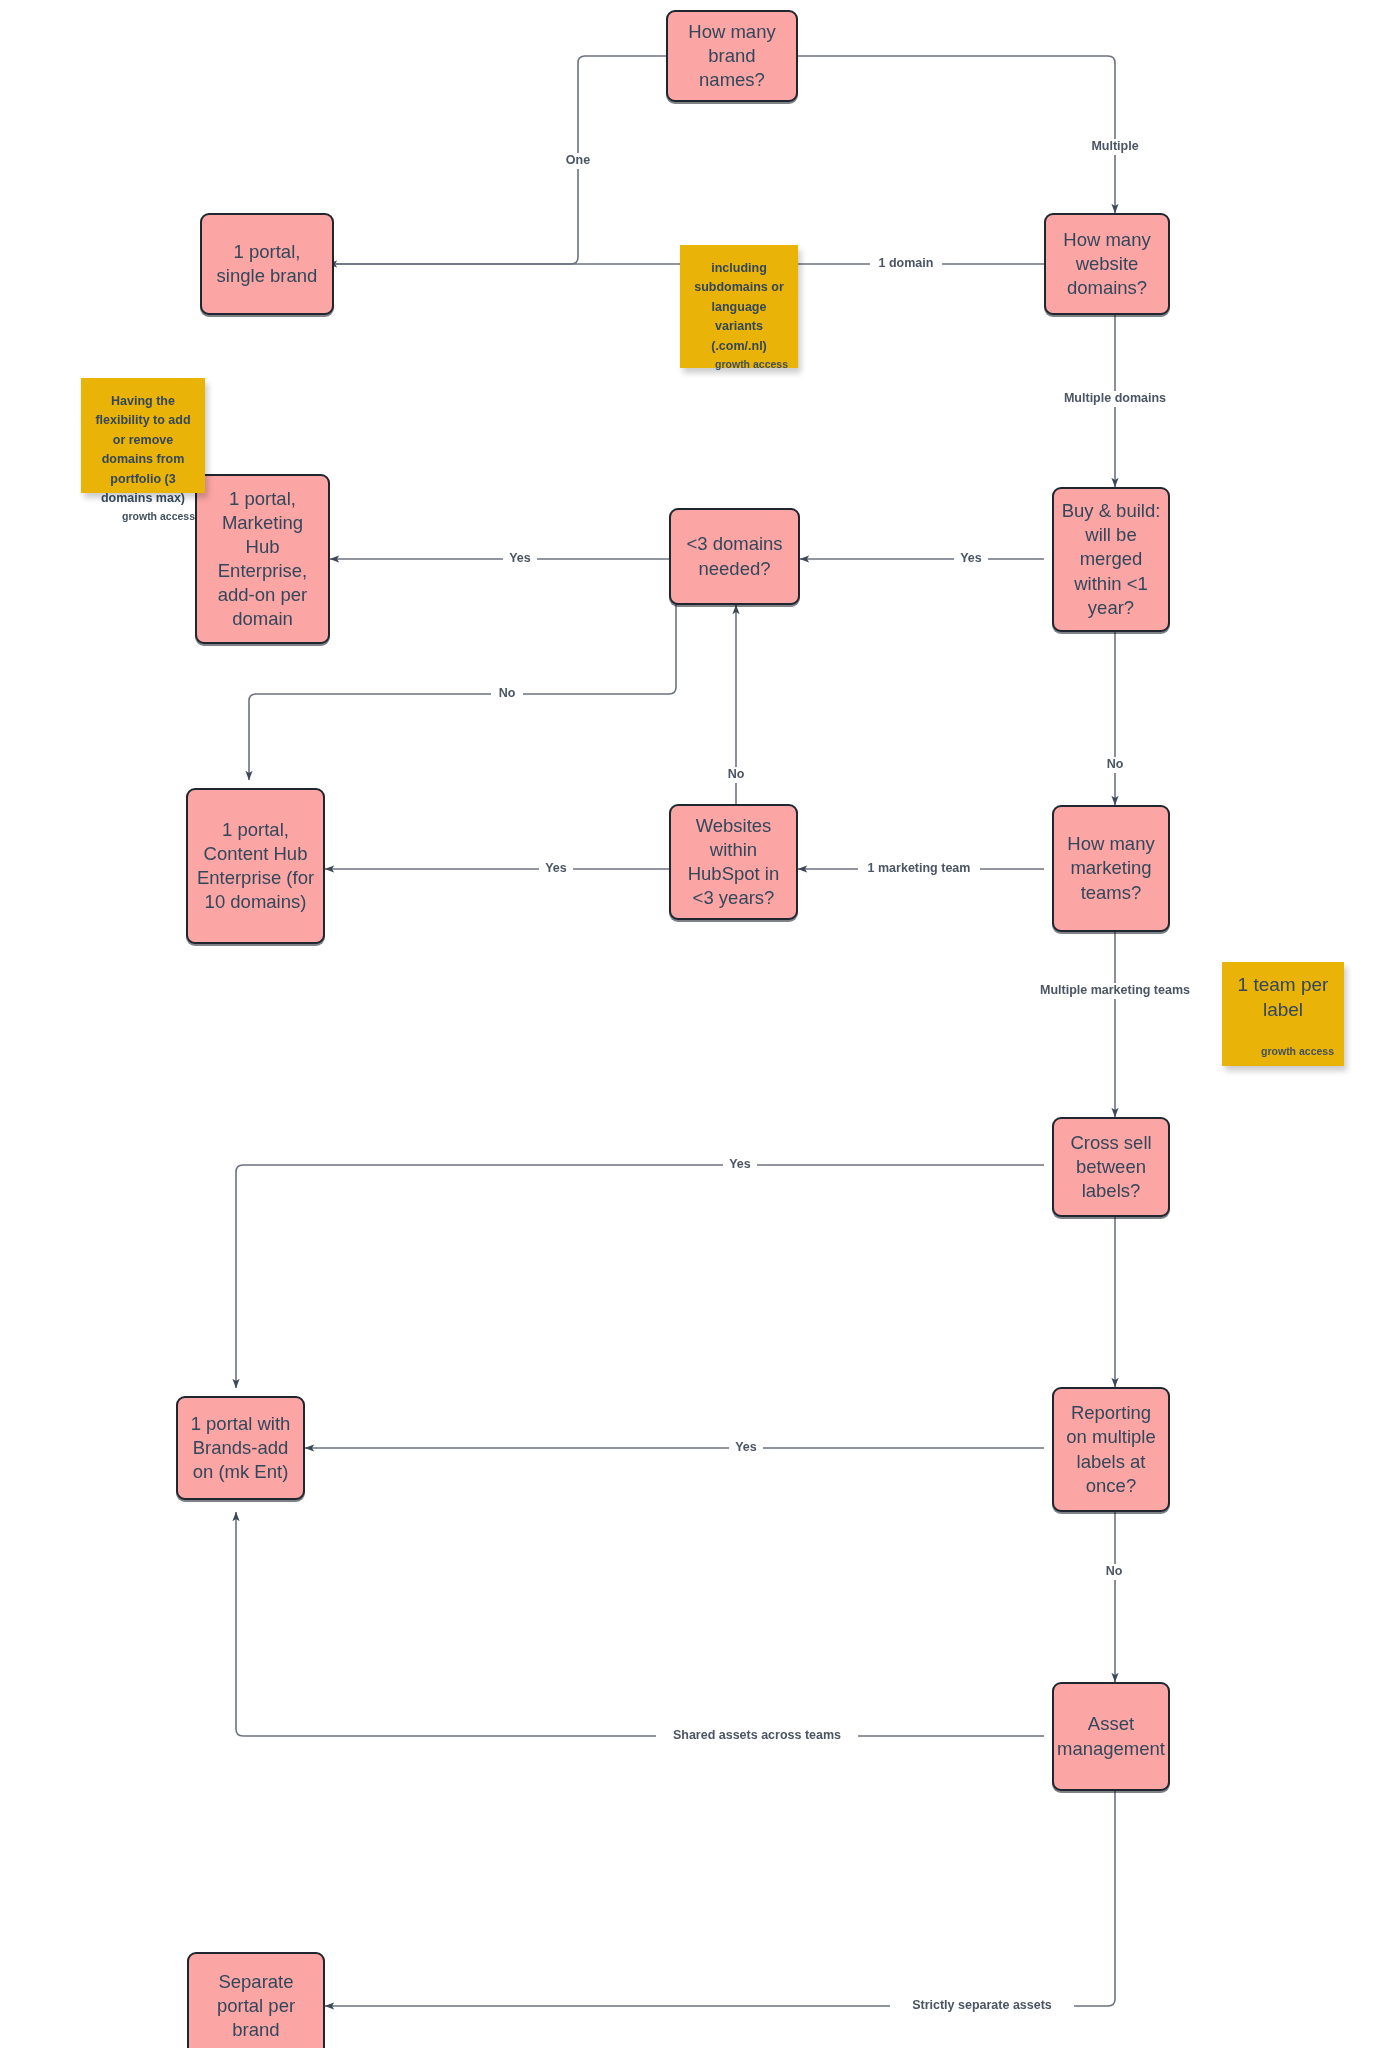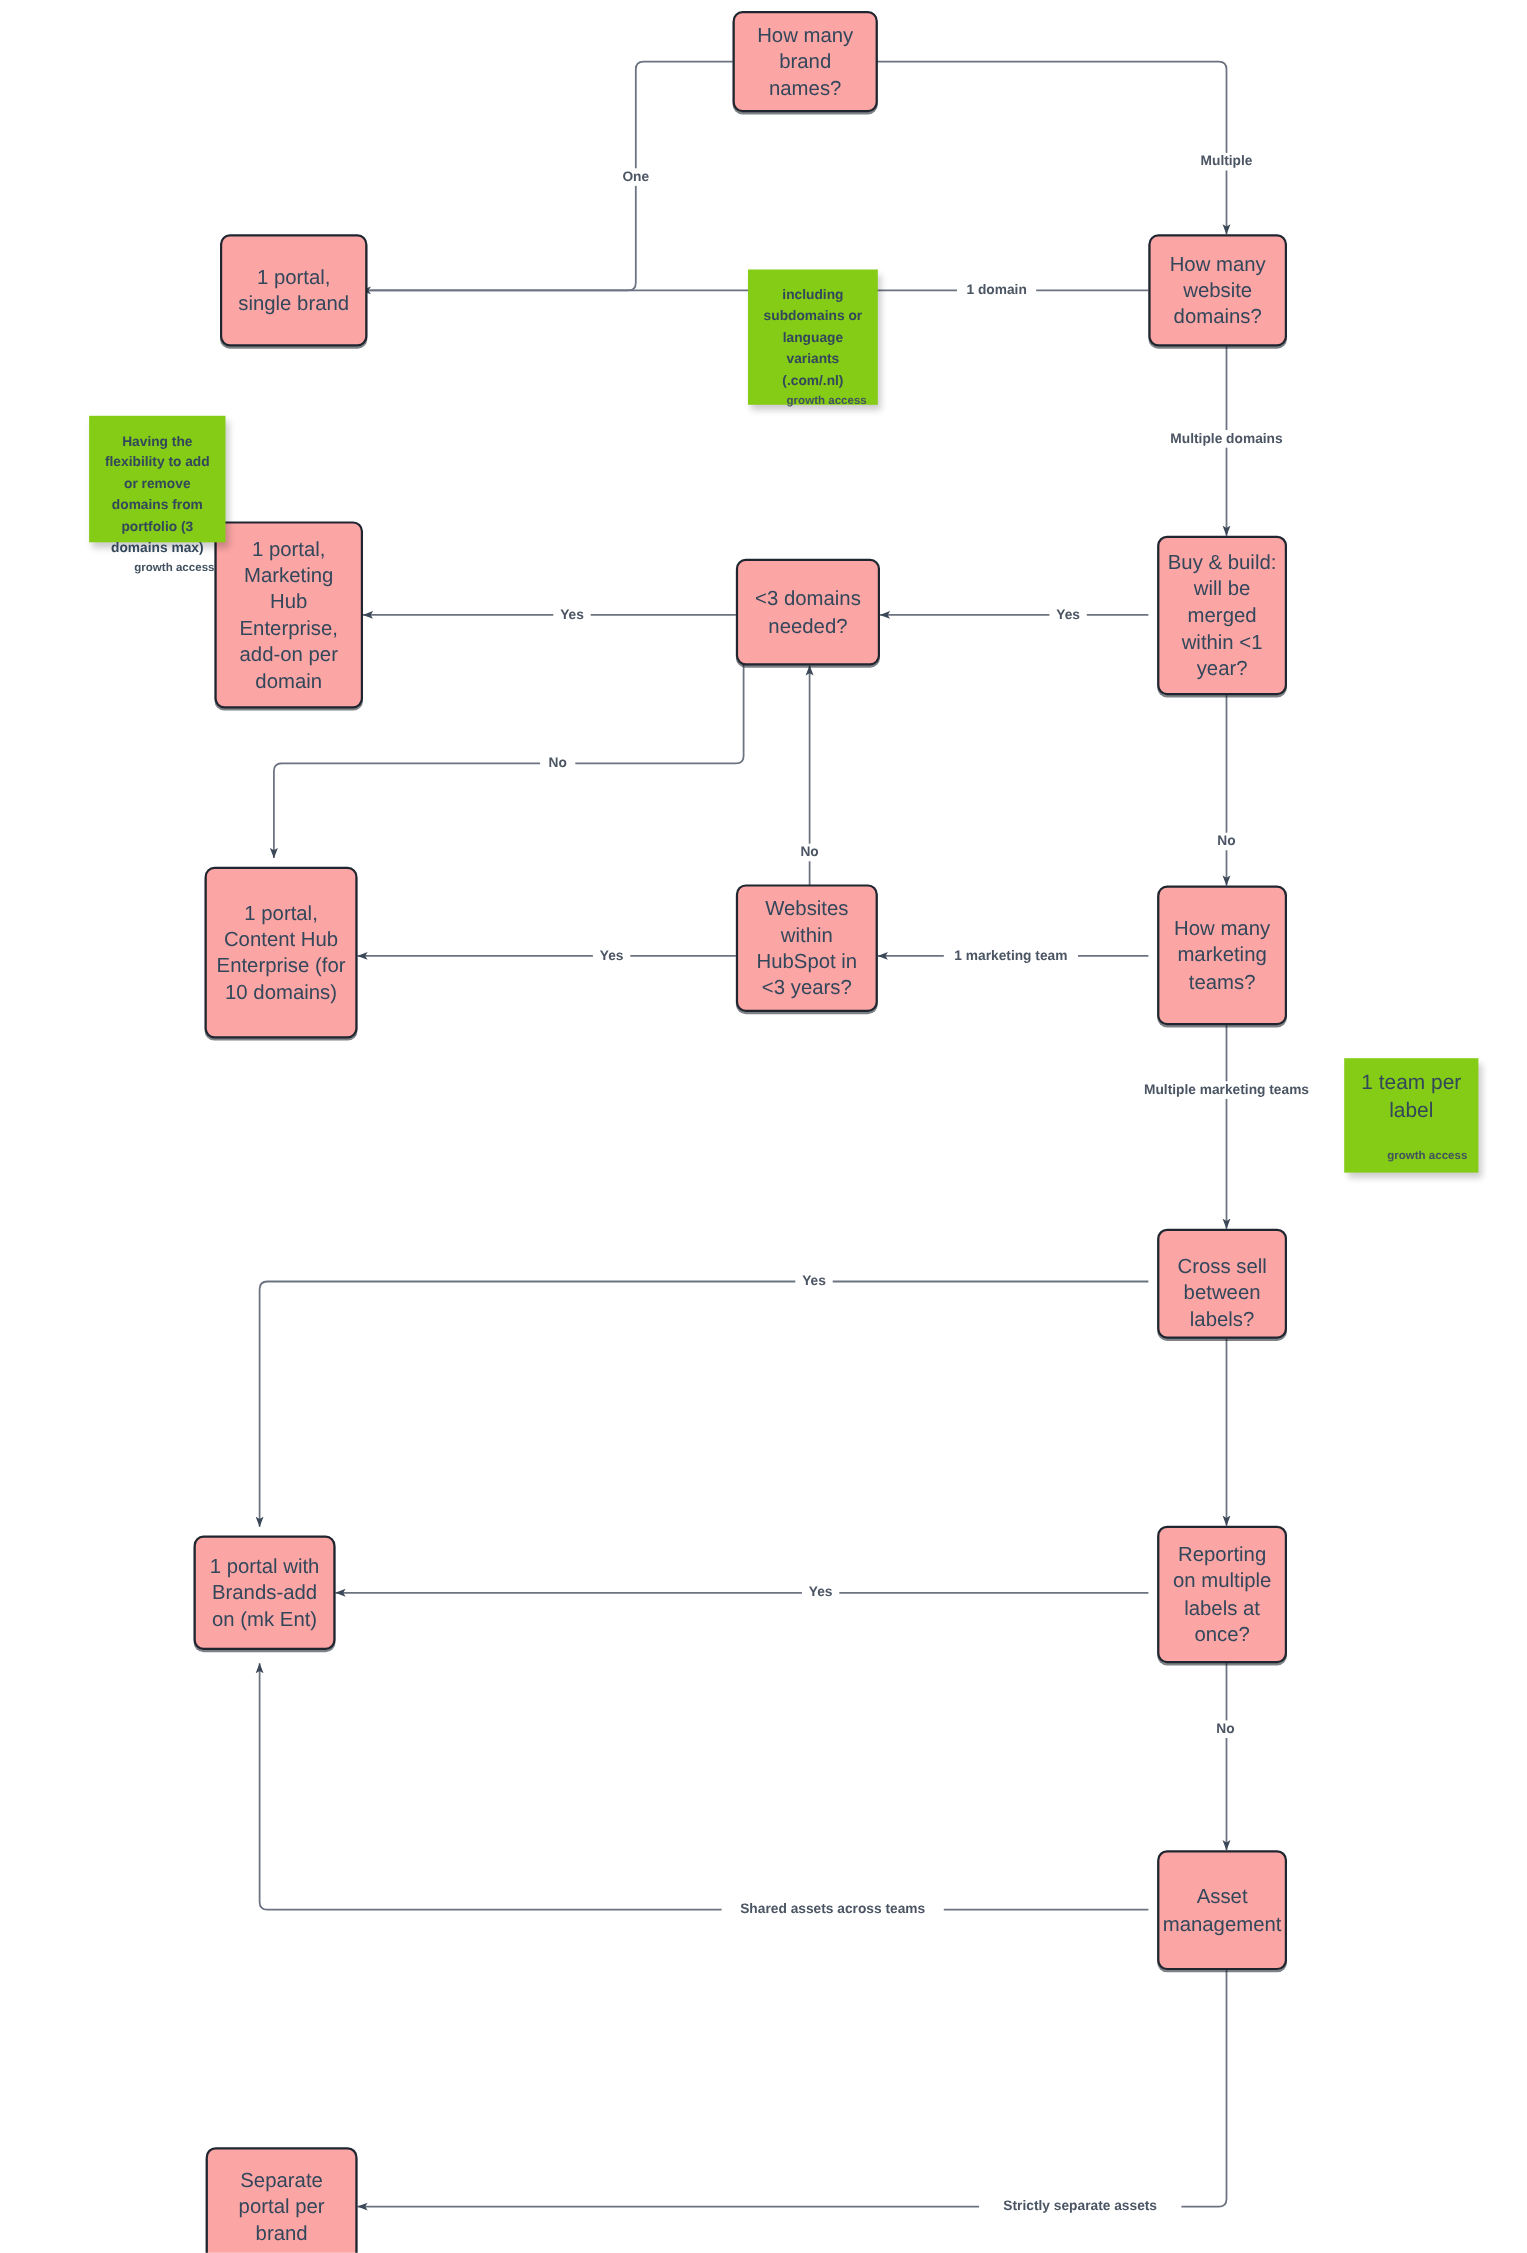--- a/index.html
+++ b/index.html
@@ -49,21 +49,21 @@
     color: #33475b;
     font-size: 18.5px;
     line-height: 1.30;
     font-family: Liberation Sans, sans-serif;
     box-shadow: 0 2px 0 rgba(20,25,35,0.55);
     padding: 4px 6px;
   }
   .note {
     position: absolute;
     box-sizing: border-box;
-    background: #84cc16;
+    background: #eab308;
     border: none;
     display: flex;
     flex-direction: column;
     justify-content: flex-start;
     align-items: center;
     text-align: center;
     color: #33475b;
     font-size: 12.5px;
     font-weight: bold;
     line-height: 1.55;
@@ -240,21 +240,21 @@
 </div>
 
 <div class="node" style="left:669px; top:804px; width:129px; height:116px;">
   <span>Websites within HubSpot in &lt;3 years?</span>
 </div>
 
 <div class="node" style="left:1052px; top:805px; width:118px; height:127px;">
   <span>How many marketing teams?</span>
 </div>
 
-<div class="node" style="left:1052px; top:1117px; width:118px; height:100px;align-items:flex-end;">
+<div class="node" style="left:1052px; top:1117px; width:118px; height:100px;">
   <span>Cross sell between labels?</span>
 </div>
 
 <div class="node" style="left:1052px; top:1387px; width:118px; height:125px;">
   <span>Reporting on multiple labels at once?</span>
 </div>
 
 <div class="node" style="left:1052px; top:1682px; width:118px; height:109px;">
   <span>Asset management</span>
 </div>

